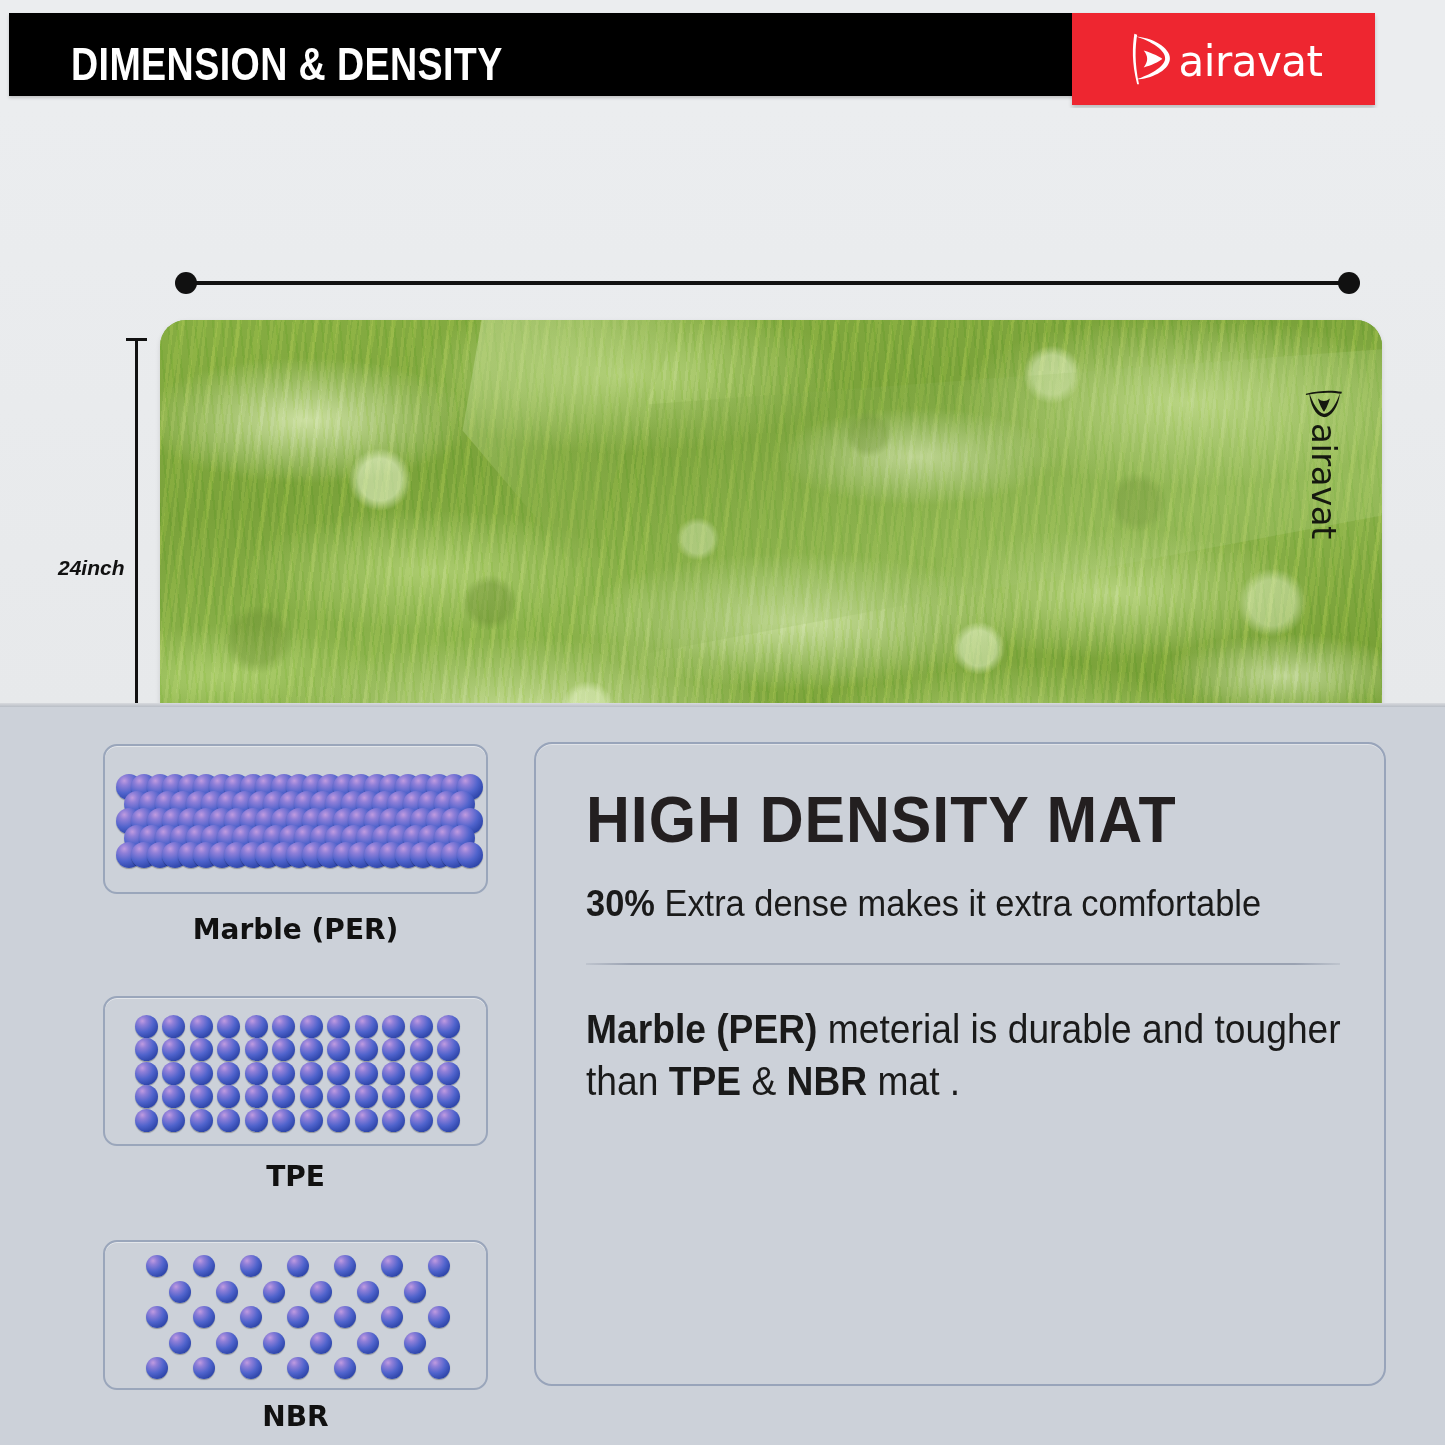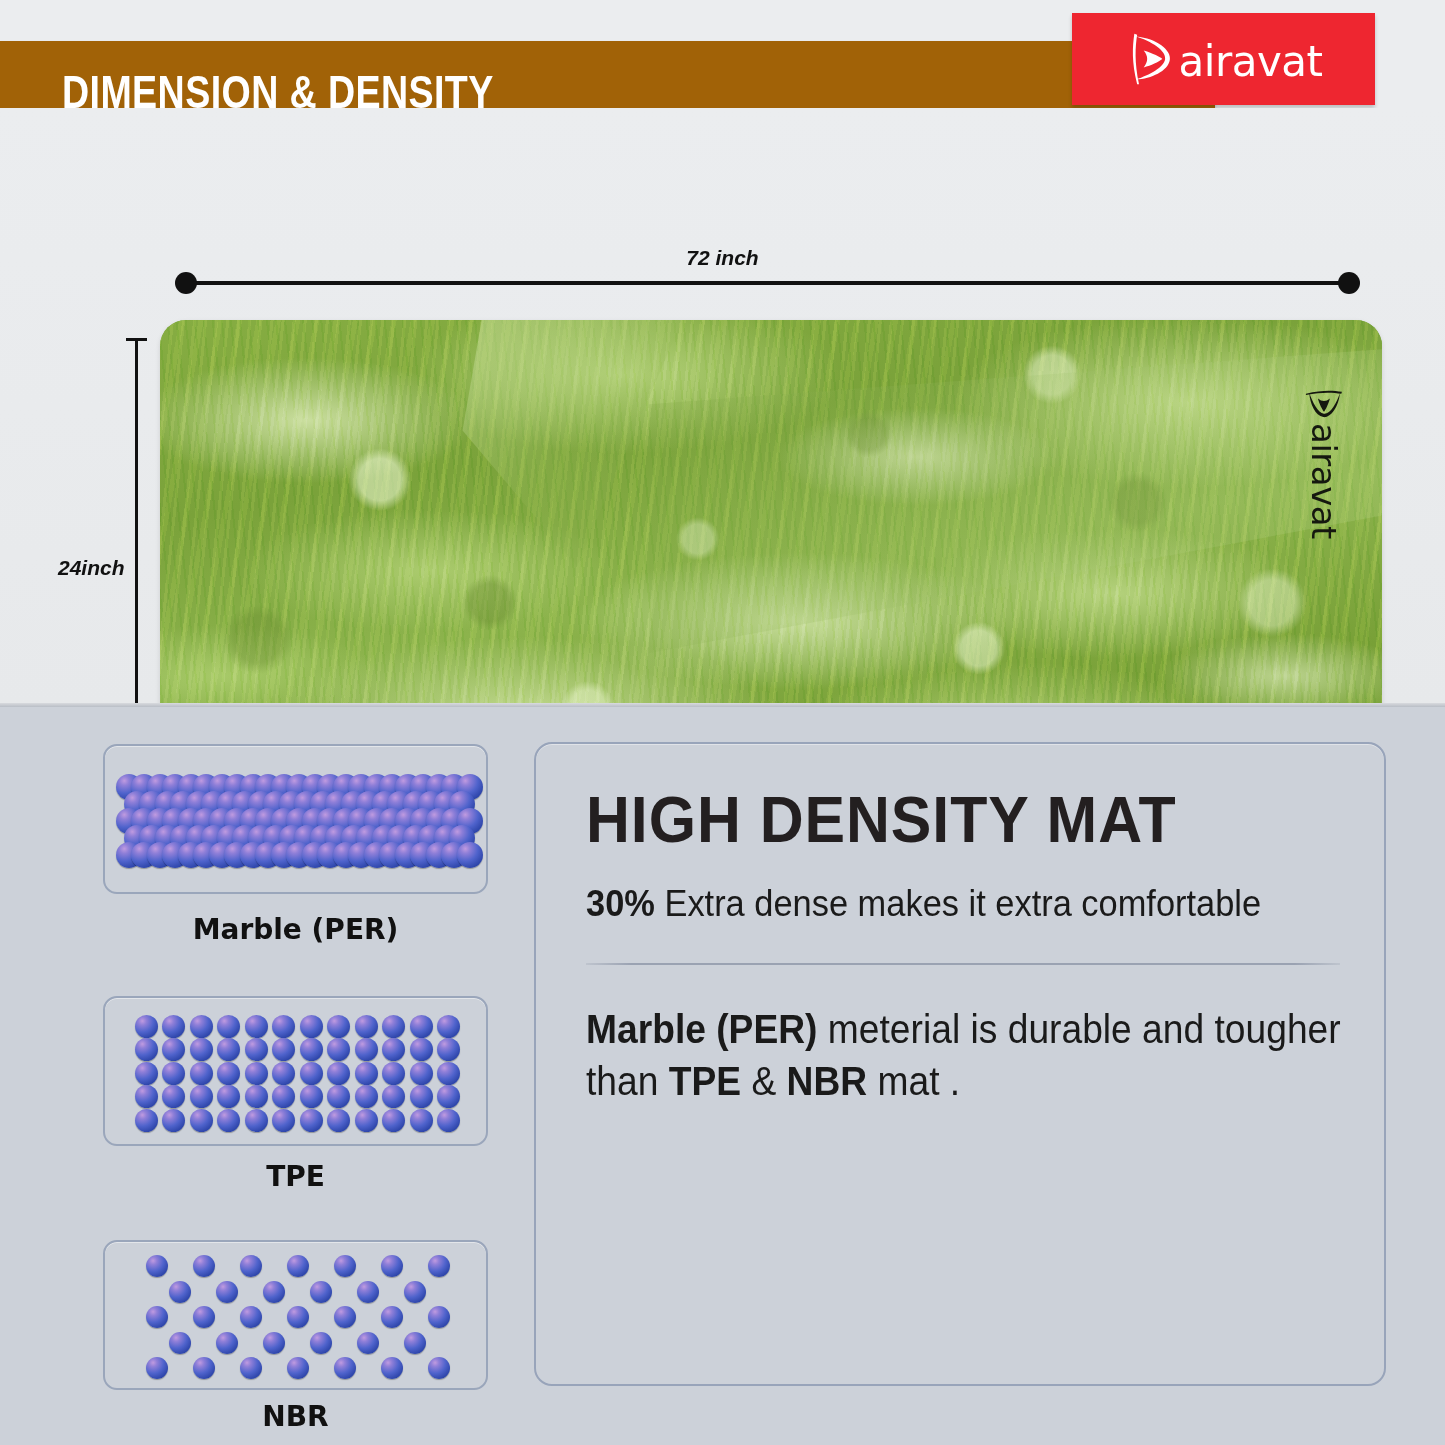--- a/index.html
+++ b/index.html
@@ -16,25 +16,24 @@
 
   
   .header-zone {
     position: absolute;
     left: 0; top: 0;
     width: 1445px; height: 108px;
     background: #ebedef;
   }
   .header-bar {
     position: absolute;
-    left: 0; top: 13px;
+    left: 9px; top: 13px;
     width: 1215px; height: 83px;
-    background: #a16207;
+    background: #000000;
     box-shadow: 0 2px 3px rgba(0,0,0,0.18);
-    margin-top: 28px;
   }
   .header-title {
     position: absolute;
     left: 62px; top: 23px;
     font-size: 47px;
     font-weight: bold;
     color: #ffffff;
     letter-spacing: 0.5px;
     transform: scaleX(0.80);
     transform-origin: left center;
@@ -330,21 +329,20 @@
         <path d="M12 7 C 34 9, 50 22, 48 32 C 46 44, 28 52, 12 53 C 26 48, 42 40, 43 31 C 44 22, 28 12, 12 7 Z" fill="#fff"></path>
         <path d="M20 22 C 30 25, 38 29, 40 31 C 36 34, 28 38, 20 40 C 25 34, 25 28, 20 22 Z" fill="#fff"></path>
       </svg>
       <div class="logo-word">airavat</div>
     </div>
   </div>
 </div>
 
 <div class="dim-zone">
 
-  <div class="dim-h-label">72 inch</div>
   <div class="dim-h-line"></div>
   <div class="dim-dot left"></div>
   <div class="dim-dot right"></div>
 
   <div class="dim-v-line"></div>
   <div class="dim-v-cap top"></div>
   <div class="dim-v-cap bot"></div>
   <div class="dim-v-label">24inch</div>
 
   <div class="mat">

